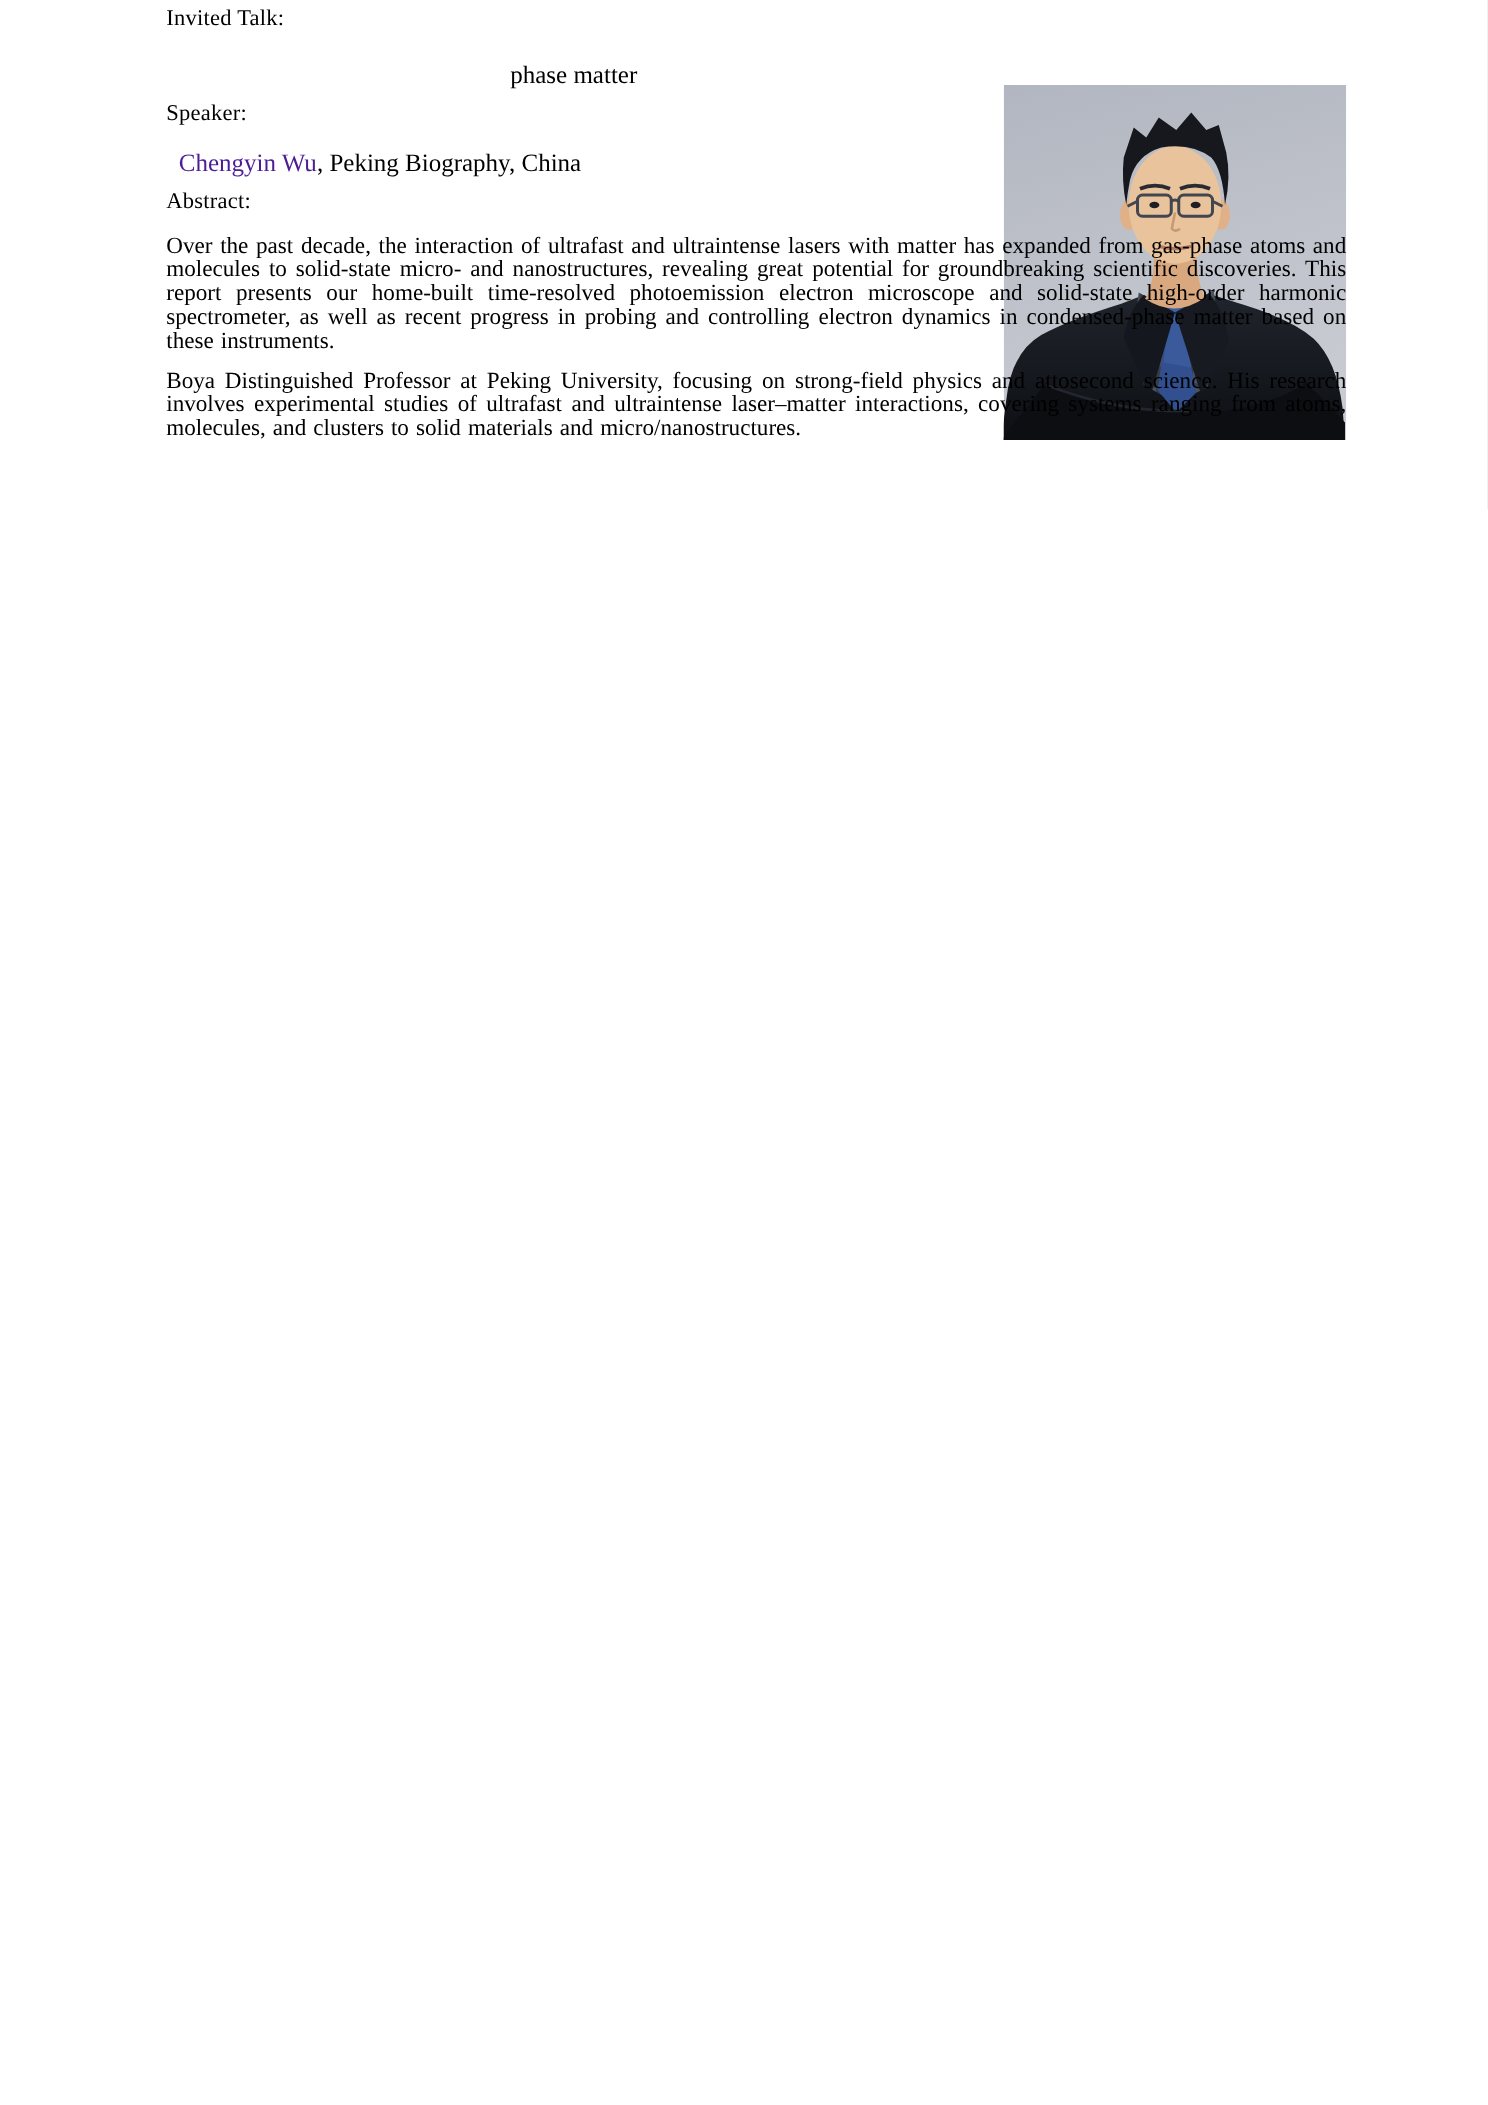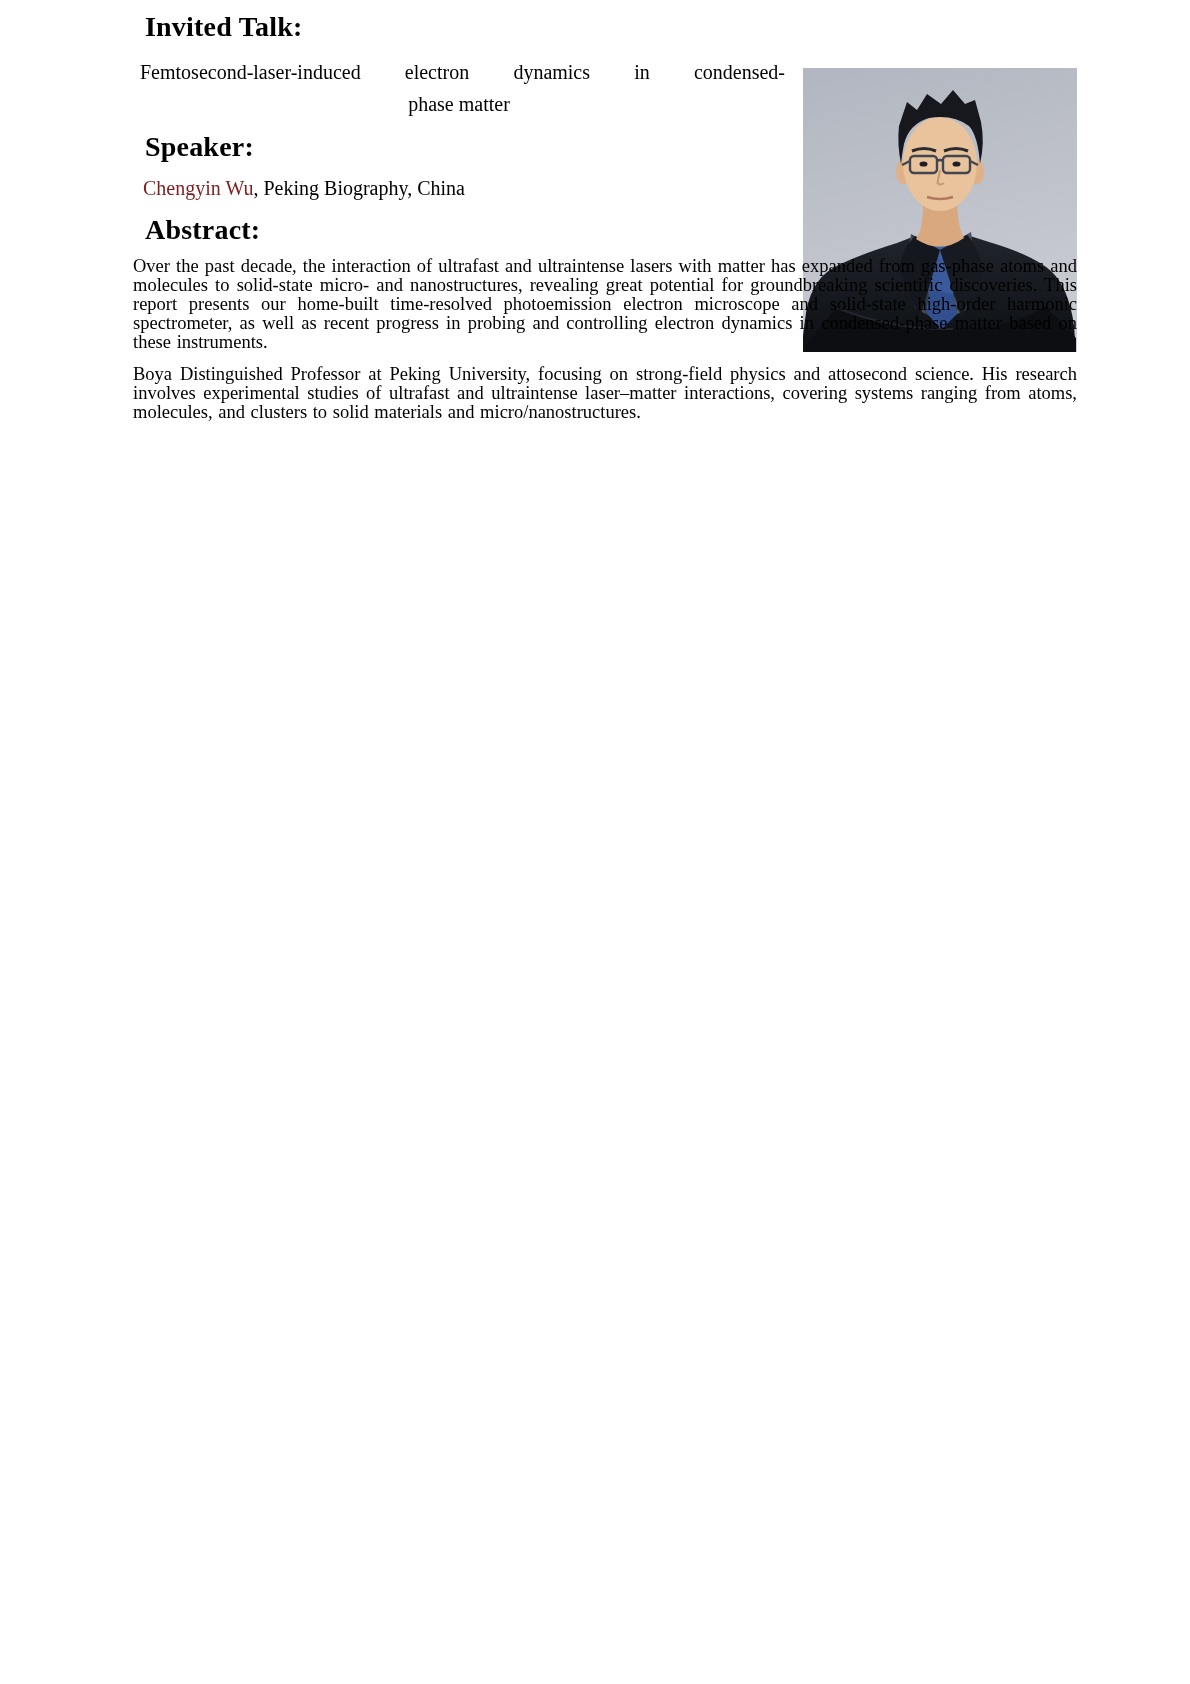--- a/index.html
+++ b/index.html
@@ -13,24 +13,24 @@
     color: #000;
     overflow: hidden;
   }
   .content {
     position: absolute;
     left: 133px;
     top: 0;
     width: 944px;
   }
   h2.section-heading {
-    font-size: 28px;
-    font-weight: bold;
+    font-size: 18px;
+    font-weight: normal;
     line-height: 29px;
-    margin: 12px;
+    margin: 0;
     letter-spacing: 0.2px;
   }
   .h-invited   { margin-top: 70px; }
   .h-speaker   { margin-top: 17px; }
   .h-abstract  { margin-top: 74px; }
   .h-biography { margin-top: 15px; }
 
   .talk-title {
     width: 652px;
     margin: 15px 0 0 0;
@@ -45,21 +45,21 @@
   }
   .talk-title .line2 { display: block; text-align: center; }
 
   .speaker-line {
     margin: 11px 0 0 0;
     padding-left: 10px;
     font-size: 20px;
     line-height: 30px;
   }
   .speaker-name {
-    color: #7f1d1d;
+    color: #4c1d95;
     text-decoration: none;
     cursor: pointer;
   }
 
   p.body-text {
     margin: 13px 0 0 0;
     font-size: 18.5px;
     line-height: 19px;
     text-align: justify;
     word-spacing: 1px;
@@ -147,21 +147,20 @@
 
     <path d="M137,102 L134.5,115 Q137,118 141,115" stroke="#c8996f" stroke-width="2" fill="none"></path>
     <path d="M124,129 Q137,133 150,129" stroke="#b17a5e" stroke-width="2.6" fill="none"></path>
   </svg>
 
   <div class="content">
 
     <h2 class="section-heading h-invited">Invited Talk:</h2>
 
     <p class="talk-title">
-      <span class="line1">Femtosecond-laser-induced electron dynamics in condensed-</span>
       <span class="line2">phase matter</span>
     </p>
 
     <h2 class="section-heading h-speaker">Speaker:</h2>
 
     <p class="speaker-line">
       <a class="speaker-name">Chengyin Wu</a><span>, Peking Biography, China</span>
     </p>
 
     <h2 class="section-heading h-abstract">Abstract:</h2>

